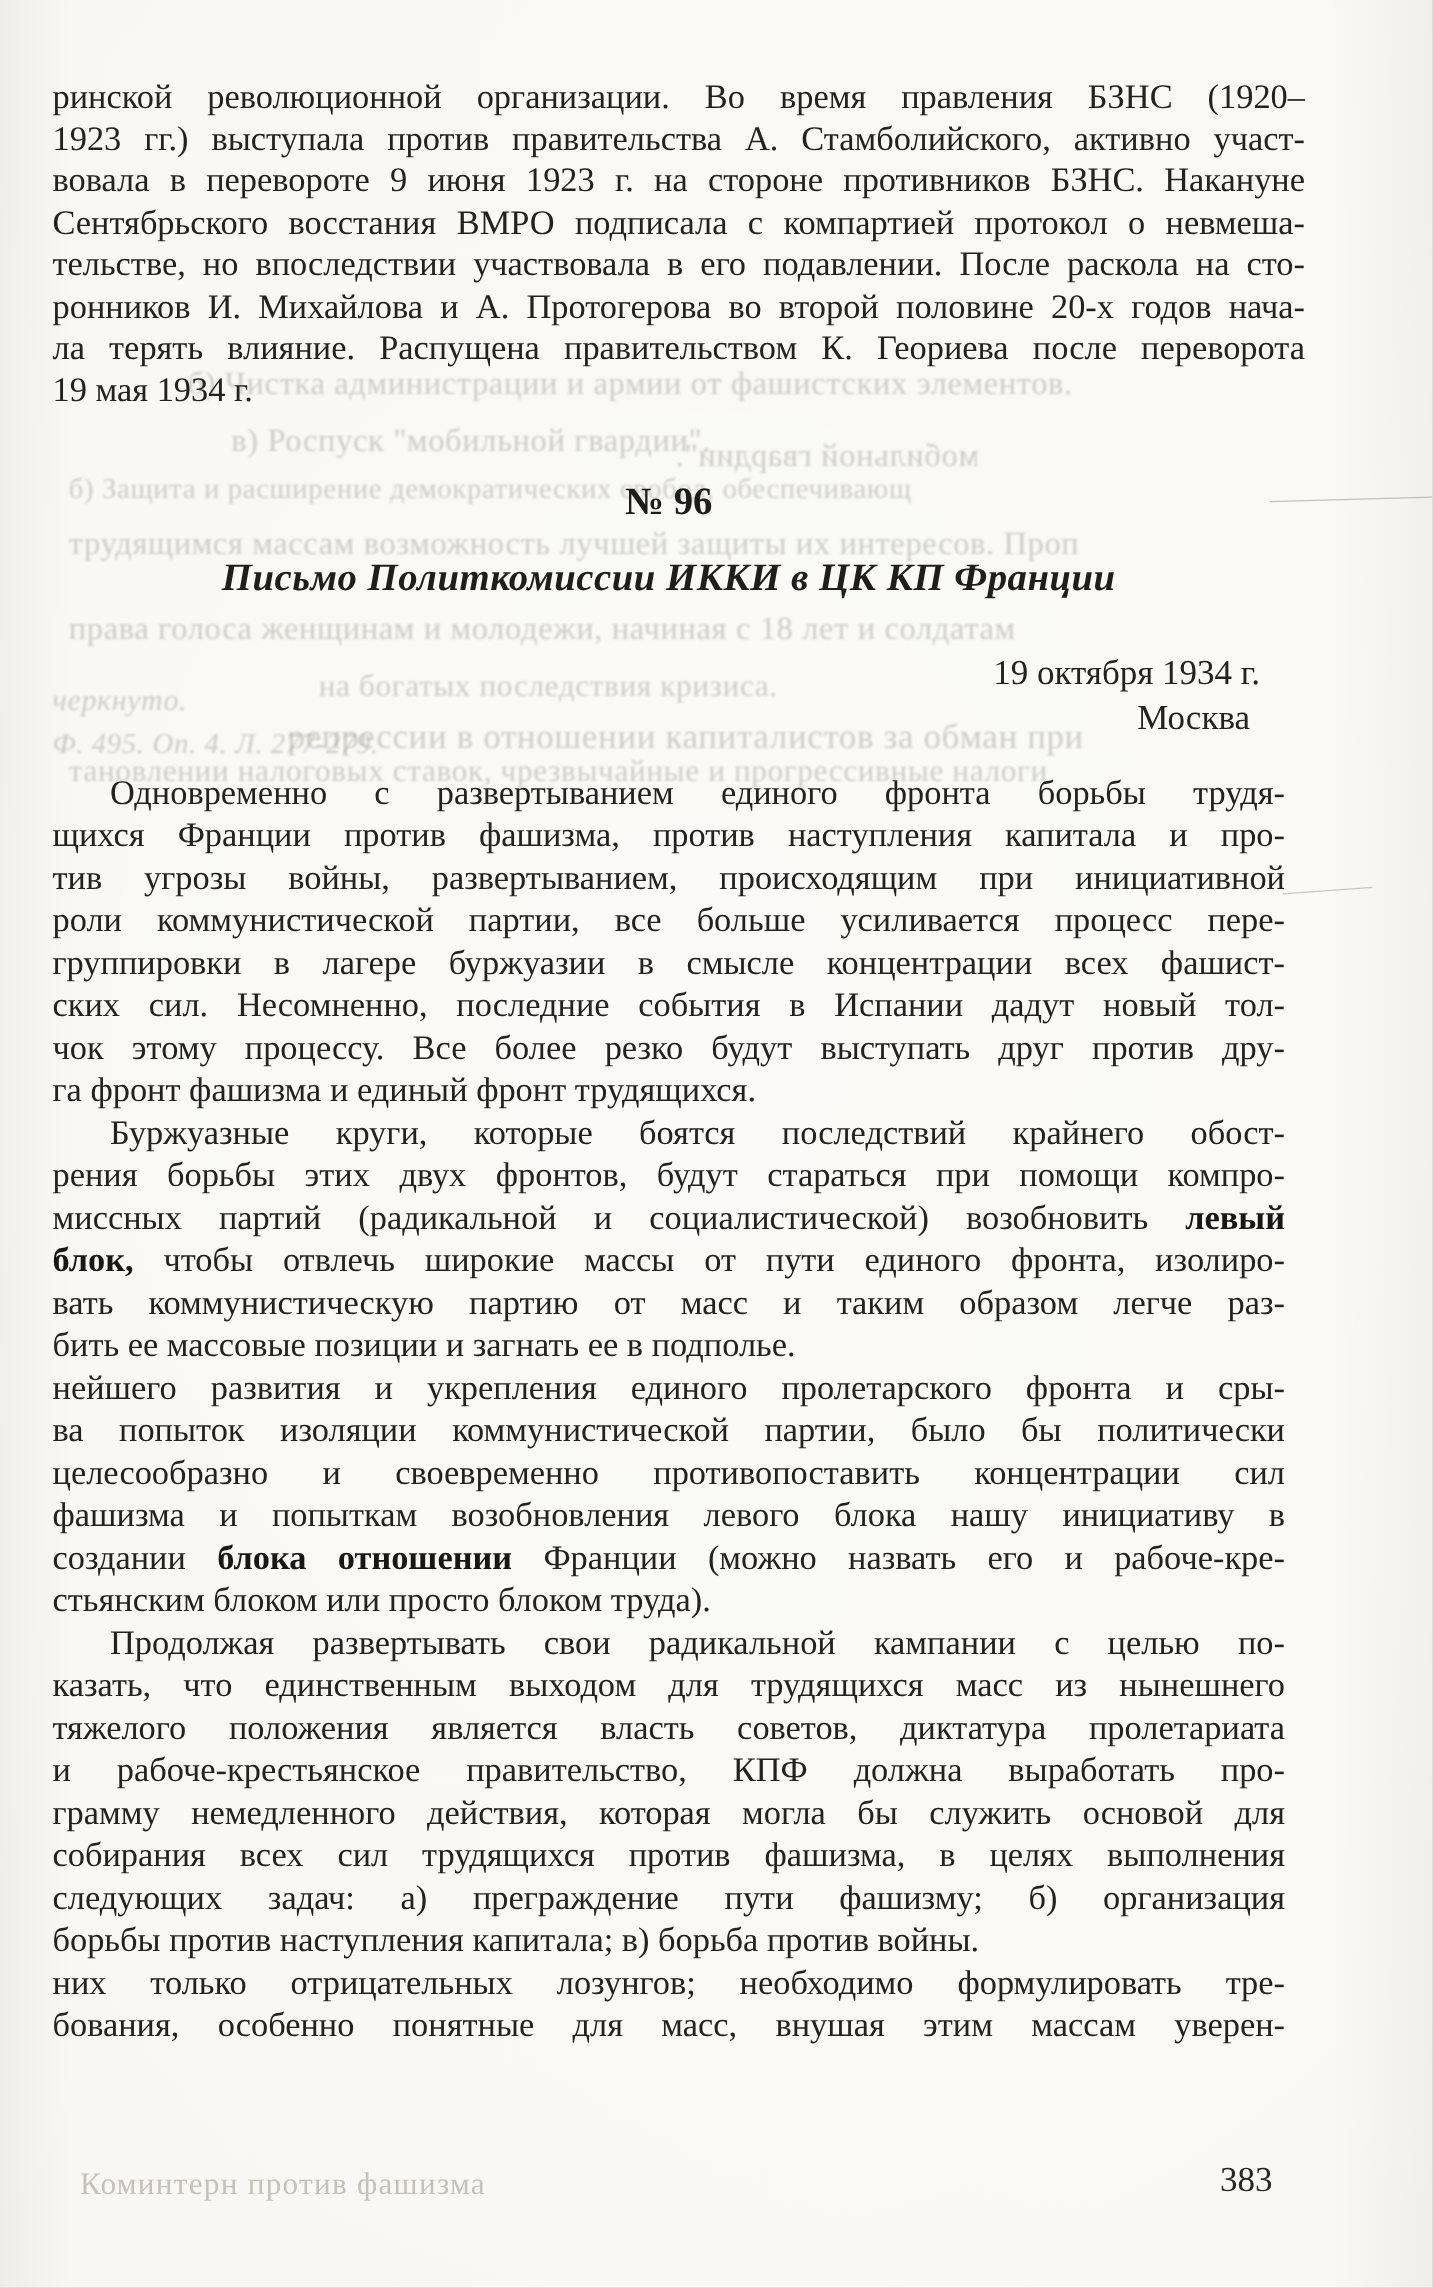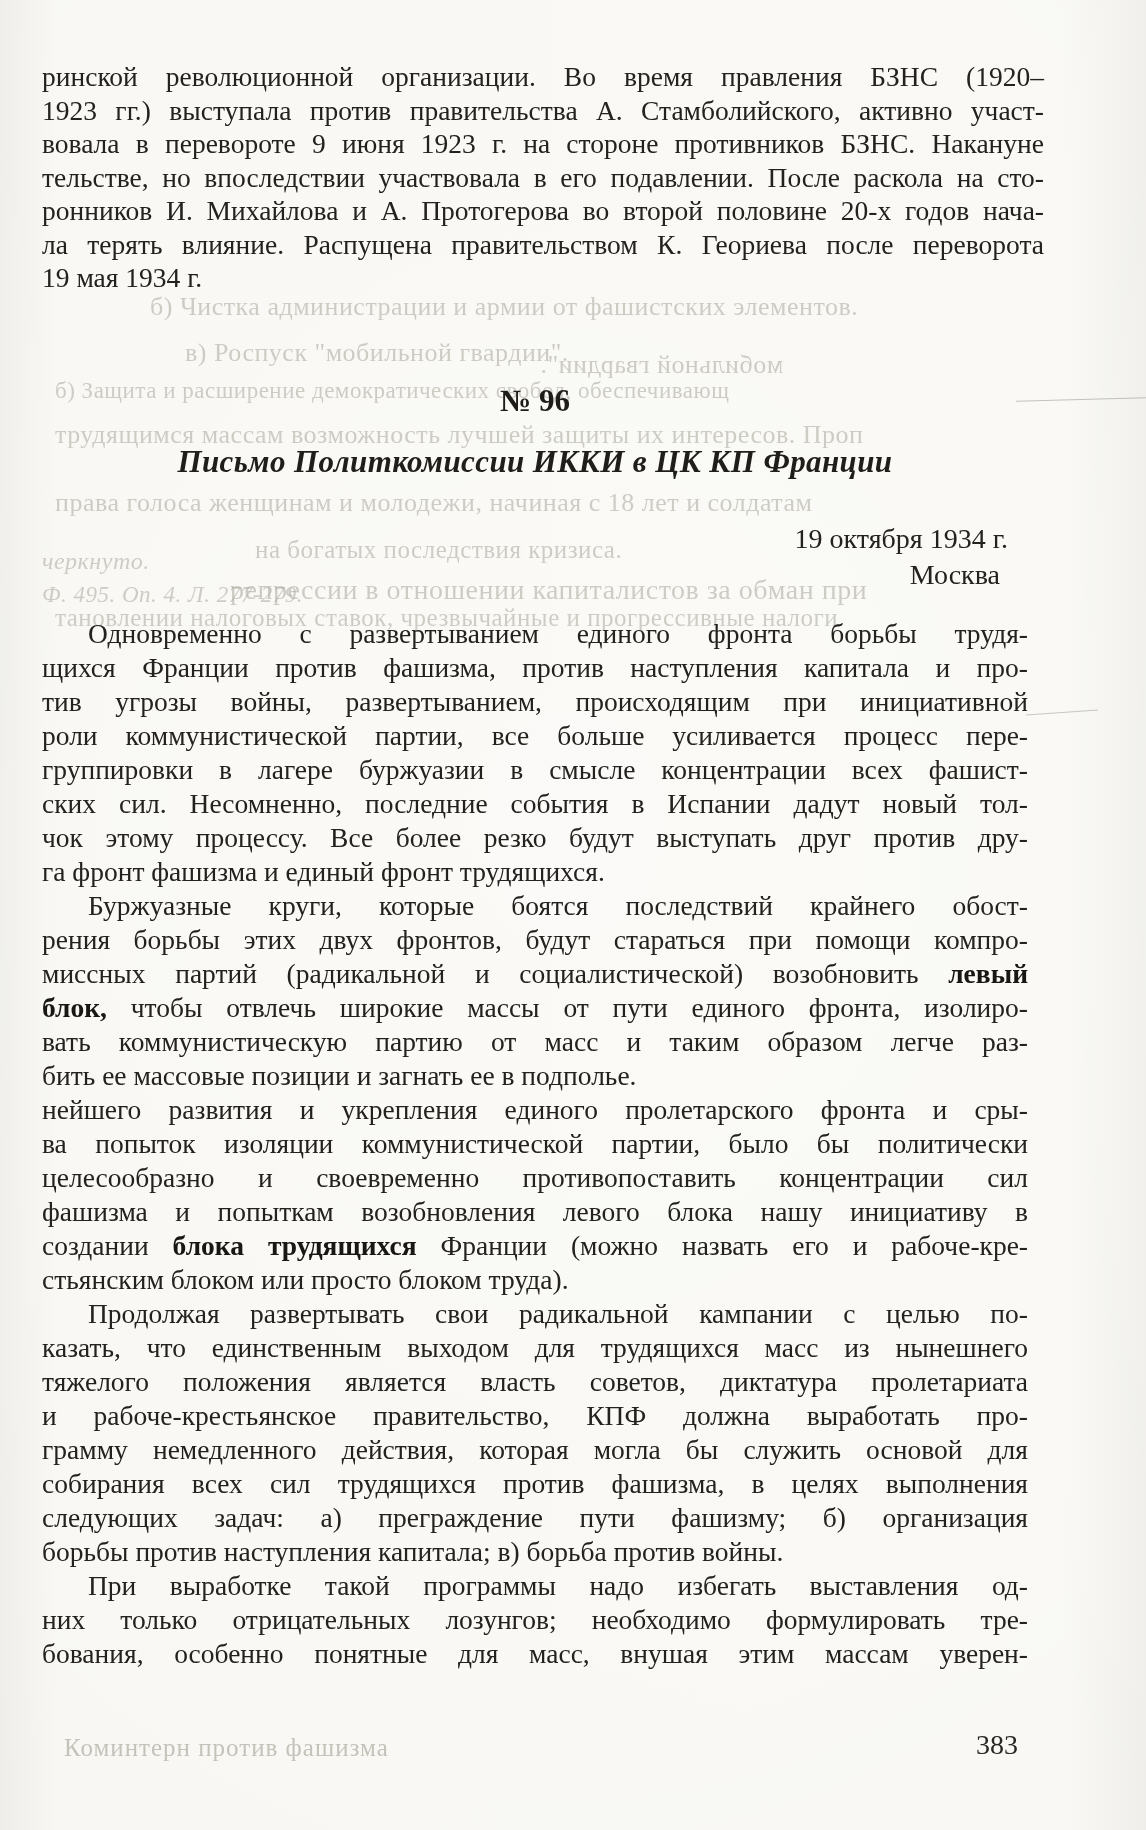--- a/index.html
+++ b/index.html
@@ -56,20 +56,21 @@
       <div class="bleed-line" style="left: 255px; top: 536px; font-size: 25px;">на богатых последствия кризиса.</div>
       <div class="bleed-line ital" style="left: 42px; top: 582px; font-size: 23px;">Ф. 495. Оп. 4. Л. 277-279.</div>
       <div class="bleed-line" style="left: 230px; top: 574px; font-size: 28px;">репрессии в отношении капиталистов за обман при</div>
       <div class="bleed-line" style="left: 55px; top: 604px; font-size: 25px;">тановлении налоговых ставок, чрезвычайные и прогрессивные налоги</div>
     </div>
 
   <div class="note" id="note">
       <div class="line">ринской революционной организации. Во время правления БЗНС (1920–</div>
       <div class="line">1923 гг.) выступала против правительства А. Стамболийского, активно участ-</div>
       <div class="line">вовала в перевороте 9 июня 1923 г. на стороне противников БЗНС. Накануне</div>
+      <div class="line">Сентябрьского восстания ВМРО подписала с компартией протокол о невмеша-</div>
       <div class="line">тельстве, но впоследствии участвовала в его подавлении. После раскола на сто-</div>
       <div class="line">ронников И. Михайлова и А. Протогерова во второй половине 20-х годов нача-</div>
       <div class="line">ла терять влияние. Распущена правительством К. Геориева после переворота</div>
       <div class="line last">19 мая 1934 г.</div>
     </div>
 
   <h2 class="doc-num">№ 96</h2>
 
   <h3 class="doc-title">Письмо Политкомиссии ИККИ в ЦК КП Франции</h3>
 
@@ -95,35 +96,34 @@
         <div class="line"><span>миссных партий (радикальной и социалистической) возобновить </span><b>левый</b></div>
         <div class="line"><b>блок,</b><span> чтобы отвлечь широкие массы от пути единого фронта, изолиро-</span></div>
         <div class="line"><span>вать коммунистическую партию от масс и таким образом легче раз-</span></div>
         <div class="line last"><span>бить ее массовые позиции и загнать ее в подполье.</span></div>
       </div>
       <div class="para">
         <div class="line"><span>нейшего развития и укрепления единого пролетарского фронта и сры-</span></div>
         <div class="line"><span>ва попыток изоляции коммунистической партии, было бы политически</span></div>
         <div class="line"><span>целесообразно и своевременно противопоставить концентрации сил</span></div>
         <div class="line"><span>фашизма и попыткам возобновления левого блока нашу инициативу в</span></div>
-        <div class="line"><span>создании </span><b>блока трудящихся</b><span> Франции (можно назвать его и рабоче-кре-</span></div>
+        <div class="line"><span>создании </span><b>блока отношении</b><span> Франции (можно назвать его и рабоче-кре-</span></div>
         <div class="line last"><span>стьянским блоком или просто блоком труда).</span></div>
       </div>
       <div class="para">
         <div class="line first"><span>Продолжая развертывать свои радикальной кампании с целью по-</span></div>
         <div class="line"><span>казать, что единственным выходом для трудящихся масс из нынешнего</span></div>
         <div class="line"><span>тяжелого положения является власть советов, диктатура пролетариата</span></div>
         <div class="line"><span>и рабоче-крестьянское правительство, КПФ должна выработать про-</span></div>
         <div class="line"><span>грамму немедленного действия, которая могла бы служить основой для</span></div>
         <div class="line"><span>собирания всех сил трудящихся против фашизма, в целях выполнения</span></div>
         <div class="line"><span>следующих задач: а) преграждение пути фашизму; б) организация</span></div>
         <div class="line last"><span>борьбы против наступления капитала; в) борьба против войны.</span></div>
       </div>
       <div class="para cont">
-        <div class="line first"><span>При выработке такой программы надо избегать выставления од-</span></div>
         <div class="line"><span>них только отрицательных лозунгов; необходимо формулировать тре-</span></div>
         <div class="line last"><span>бования, особенно понятные для масс, внушая этим массам уверен-</span></div>
       </div>
     </div>
 
   <div class="footer-bleed">Коминтерн против фашизма</div>
 
   <div class="page-num">383</div>
 
   <div class="scratch scratch-1"></div>

